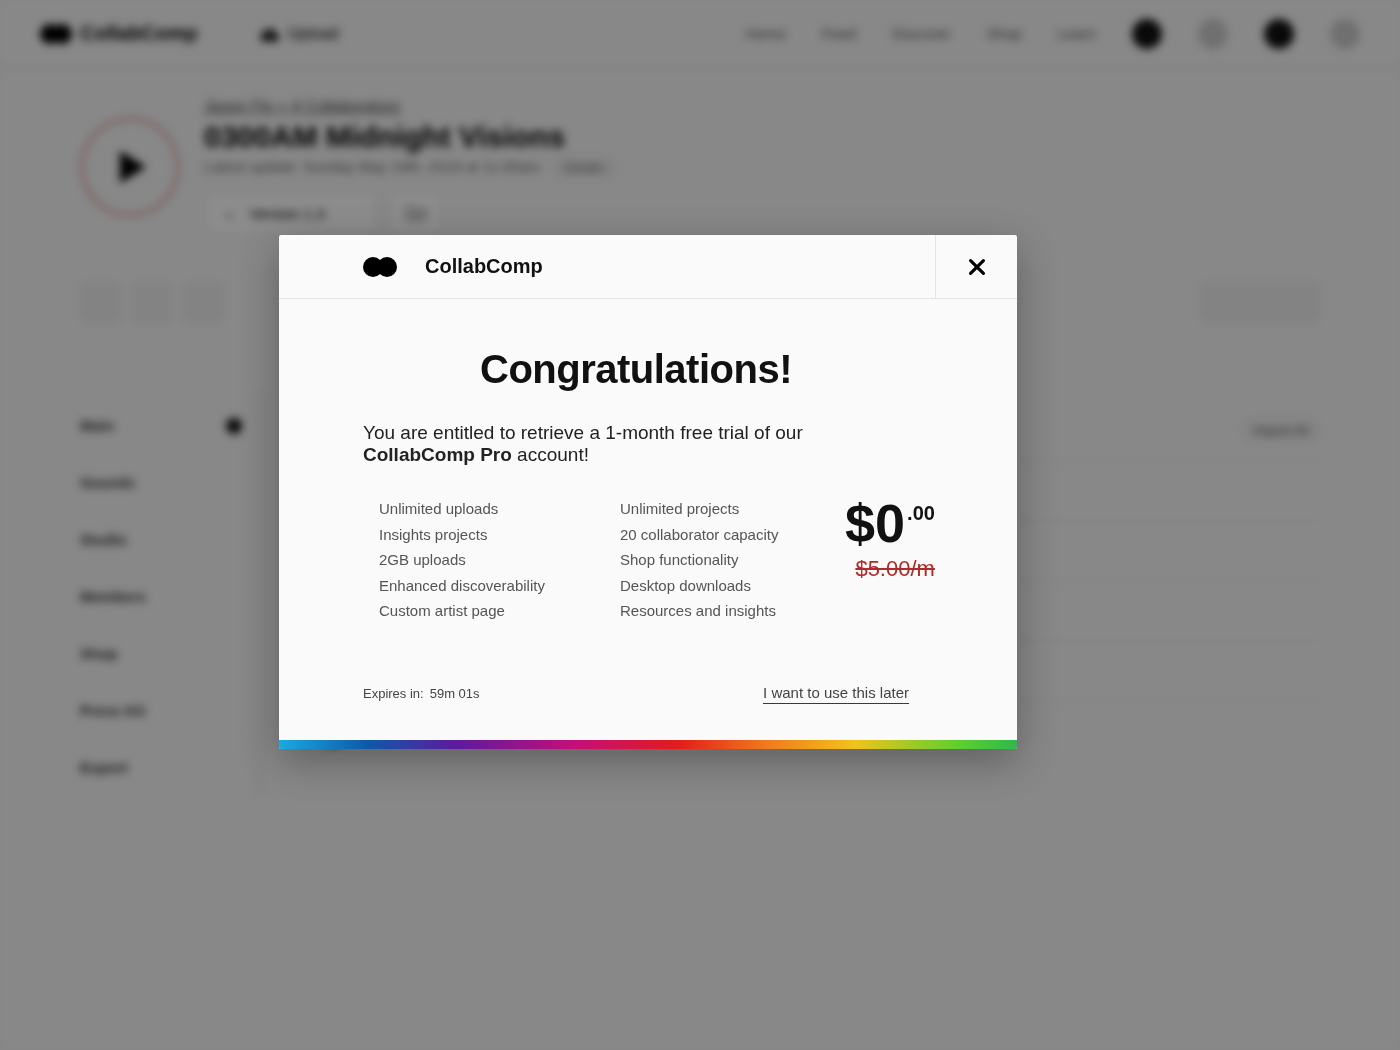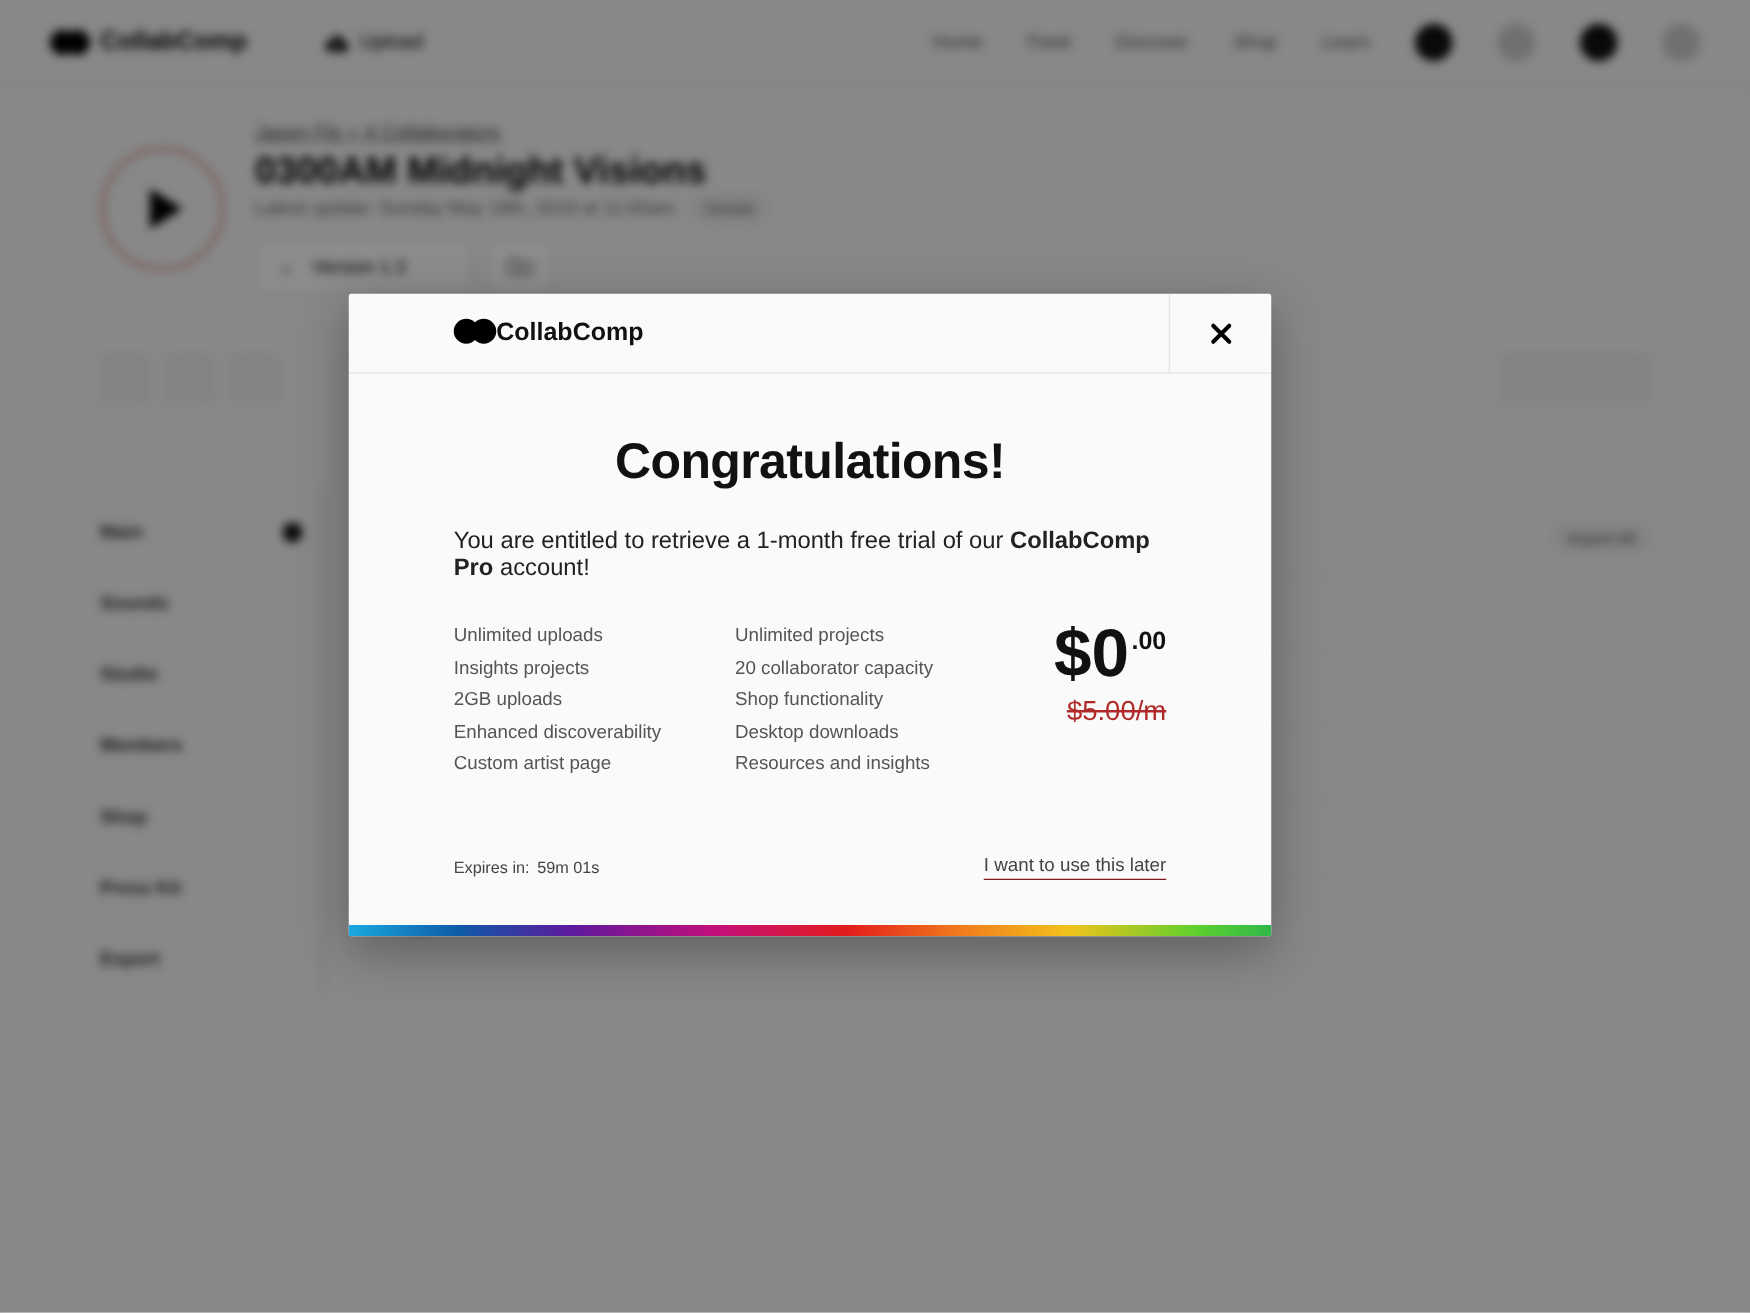--- a/index.html
+++ b/index.html
@@ -44,34 +44,34 @@
   .bg-tool { width: 40px; height: 40px; border-radius: 6px; background: #eee; }
   .bg-tool-wide { width: 120px; }
   .bg-spacer { flex: 1; }
 
   
   .overlay { position: absolute; inset: 0; background: rgba(0,0,0,0.45); }
 
   
   .modal { position: absolute; width: 738px; left: 279px; top: 235px; background: #fafafa; border-radius: 2px; box-shadow: 0 12px 40px rgba(0,0,0,0.3); overflow: hidden; }
   .modal-header { height: 64px; display: flex; align-items: center; padding-left: 84px; border-bottom: 1px solid #e4e4e4; }
-  .modal-logo { display: flex; gap: 0; font-weight: 700; font-size: 20px; color: #111; }
+  .modal-logo { display: flex; align-items: center; gap: 28px; font-weight: 700; font-size: 20px; color: #111; }
   .modal-logo-mark { width: 34px; height: 20px; position: relative; }
   .modal-logo-mark::before, .modal-logo-mark::after { content: ""; position: absolute; width: 20px; height: 20px; border-radius: 50%; background: #000; }
   .modal-logo-mark::after { left: 14px; }
   .modal-close { margin-left: auto; width: 82px; height: 64px; border-left: 1px solid #e4e4e4; display: flex; align-items: center; justify-content: center; cursor: pointer; }
   .modal-close svg { width: 22px; height: 22px; }
 
-  .modal-body { padding: 48px 84px 36px 84px; text-align: left; }
+  .modal-body { padding: 48px 108px 36px 84px; text-align: left; }
   .modal-congrats { font-size: 40px; font-weight: 700; text-align: center; color: #111; letter-spacing: -0.5px; }
   .modal-sub { font-size: 19px; color: #222; text-align: left; margin-top: 30px; }
   .modal-sub b { font-weight: 700; }
 
   .features { display: flex; gap: 0; margin-top: 30px; }
-  .feat-col { flex: 0 0 225px; display: flex; flex-direction: column; gap: 0; }
+  .feat-col { flex: 0 0 225px; display: flex; flex-direction: column; gap: 0; margin-left: 16px; }
   .feat { font-size: 15px; color: #555; line-height: 1.7; }
   .price-col { flex: 1; text-align: right; padding-right: 0; }
   .price-big { display: inline-flex; align-items: flex-start; color: #111; }
   .price-big .dollar { font-size: 54px; font-weight: 600; line-height: 1; }
   .price-big .cents { font-size: 20px; font-weight: 600; margin-top: 6px; margin-left: 2px; }
   .price-strike { font-size: 22px; color: #b02a2a; text-decoration: line-through; margin-top: 6px; }
 
   .action-row { display: flex; align-items: center; margin-top: 60px; gap: 0; }
   .expires { font-size: 13px; color: #444; width: 140px; }
   .expires .tm { margin-left: 6px; }

